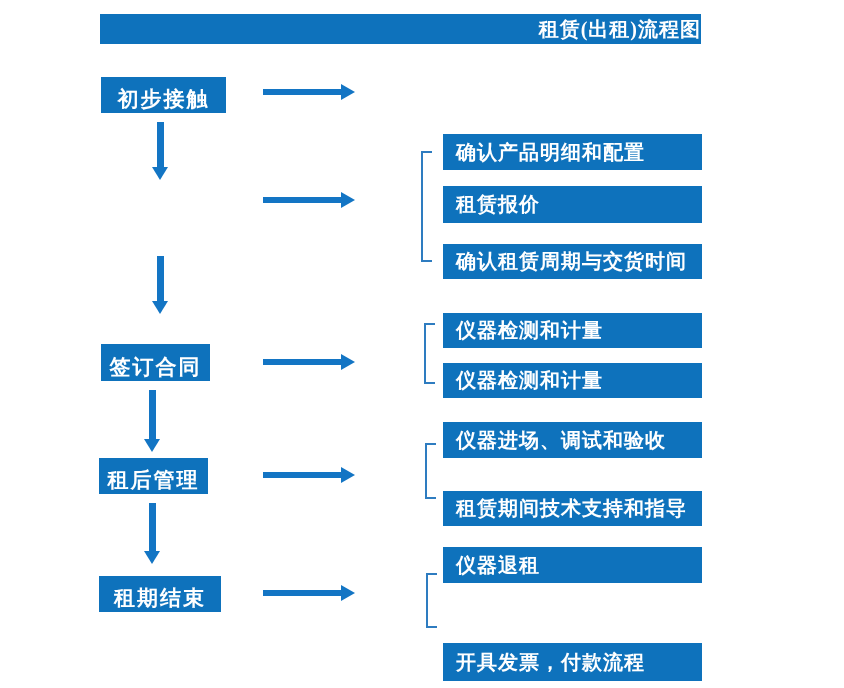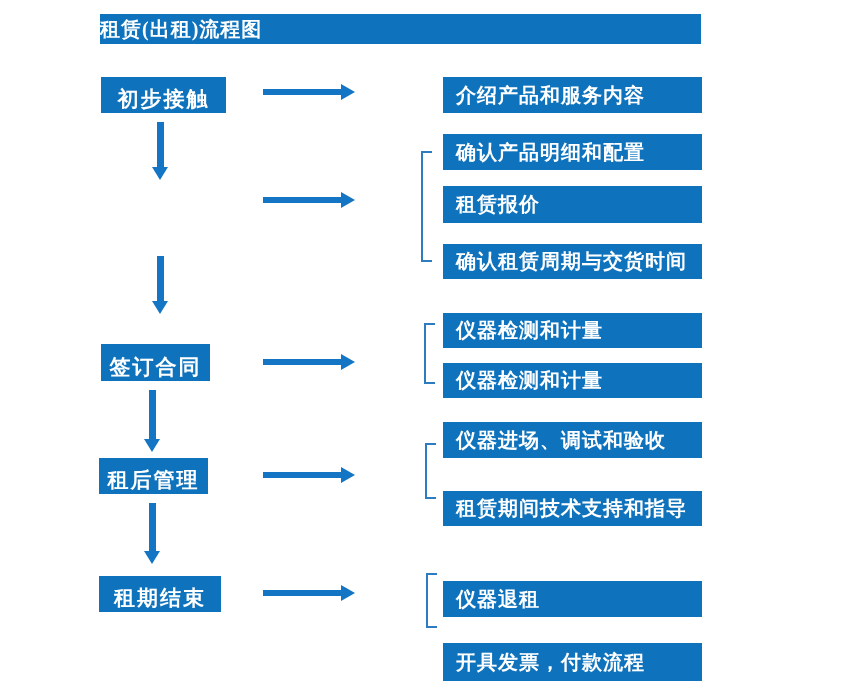--- a/index.html
+++ b/index.html
@@ -3,21 +3,21 @@
 <meta charset="utf-8">
 <style>
   html,body{margin:0;padding:0;background:#ffffff;}
   .canvas{
     position:relative;width:844px;height:688px;background:#ffffff;overflow:hidden;
     font-family:"Liberation Serif", serif;font-weight:bold;
   }
   .titlebar{
     position:absolute;left:100px;top:14px;width:601px;height:30px;
     background:var(--primary);color:#fff;
-    display:flex;align-items:center;justify-content:flex-start;
+    display:flex;align-items:center;justify-content:flex-end;
     font-size:20px;letter-spacing:1px;
   }
   .stepbox{
     position:absolute;background:var(--primary);color:#fff;
     display:flex;align-items:flex-end;justify-content:center;
     font-size:21px;letter-spacing:2px;
   }
   .outbox{
     position:absolute;left:443px;width:259px;height:36px;
     background:var(--primary);color:#fff;
@@ -96,23 +96,20 @@
   <div class="harrow" style="left:263px;top:585px">
       <i class="hshaft"></i>
       <i class="hhead"></i>
     </div>
 
   <div class="bracket" style="left:421px;top:151px;height:111px"></div>
   <div class="bracket" style="left:424px;top:323px;height:61px"></div>
   <div class="bracket" style="left:425px;top:443px;height:56px"></div>
   <div class="bracket" style="left:426px;top:573px;height:55px"></div>
 
-  <div class="outbox" style="top:77px">
-    <span>介绍产品和服务内容</span>
-  </div>
   <div class="outbox" style="top:134px">
     <span>确认产品明细和配置</span>
   </div>
   <div class="outbox" style="top:186px;height:37px">
     <span>租赁报价</span>
   </div>
   <div class="outbox" style="top:244px;height:35px">
     <span>确认租赁周期与交货时间</span>
   </div>
   <div class="outbox" style="top:313px;height:35px">
@@ -120,20 +117,20 @@
   </div>
   <div class="outbox" style="top:363px;height:35px">
     <span>仪器检测和计量</span>
   </div>
   <div class="outbox" style="top:422px">
     <span>仪器进场、调试和验收</span>
   </div>
   <div class="outbox" style="top:491px;height:35px">
     <span>租赁期间技术支持和指导</span>
   </div>
-  <div class="outbox" style="top:581px">
+  <div class="outbox" style="top:547px">
     <span>仪器退租</span>
   </div>
   <div class="outbox" style="top:643px;height:38px">
     <span>开具发票，付款流程</span>
   </div>
 
 </div>
 
 </body></html>

